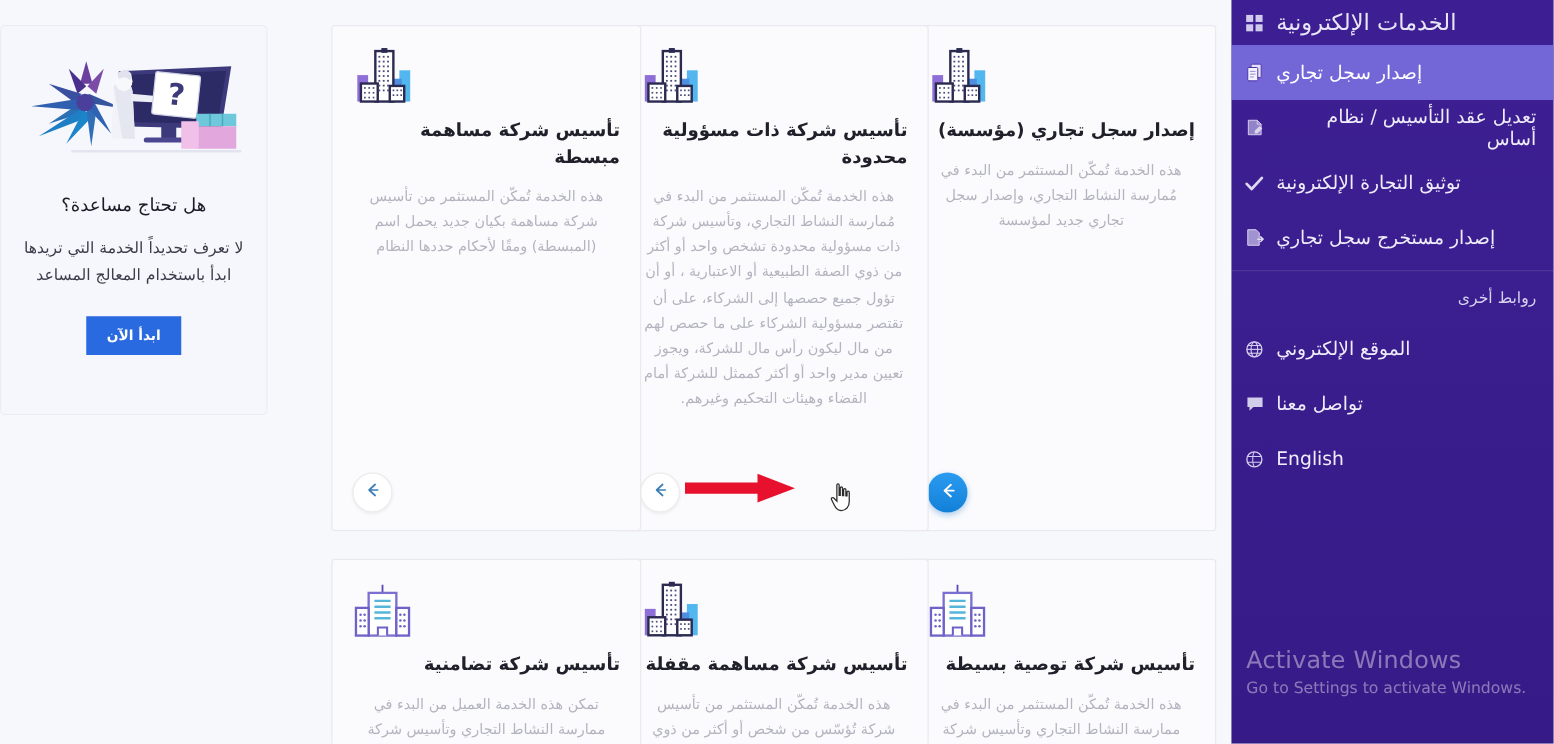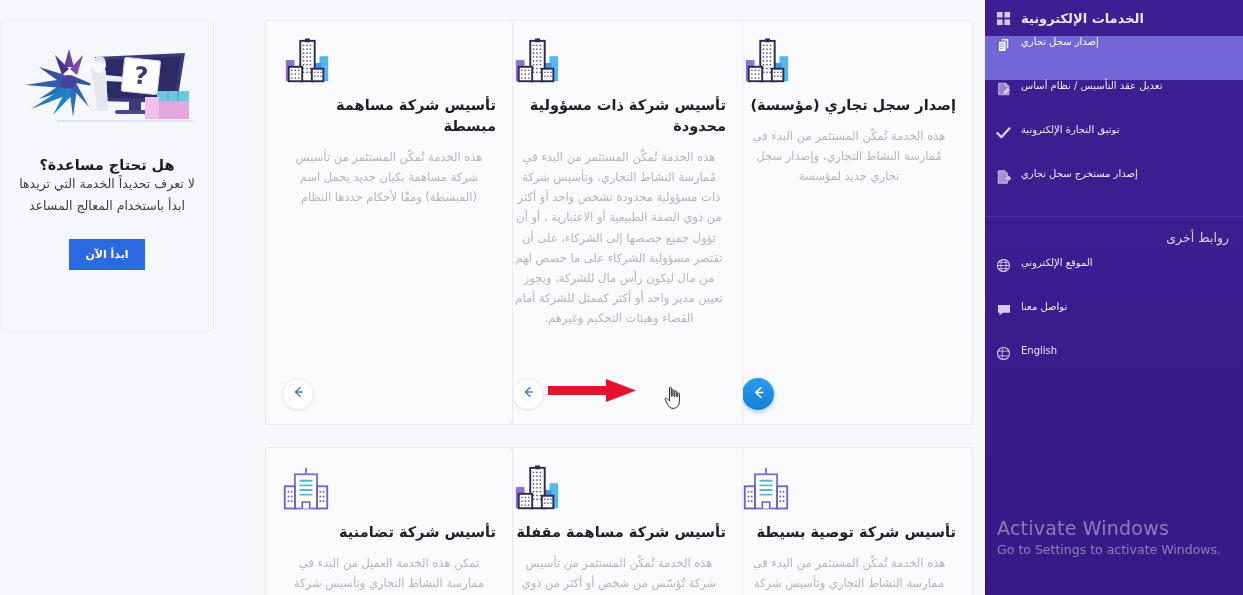--- a/index.html
+++ b/index.html
@@ -27,37 +27,36 @@
     position: relative;
     color: #ffffff;
     overflow: hidden;
   }
   .sb-top-item {
     height: 36px;
     display: flex;
     align-items: center;
     justify-content: flex-start;
     padding: 0 14px 0 10px;
-    font-size: 13px;
+    font-size: 18px;
     color: #e8e6f7;
     gap: 9px;
     flex-direction: row-reverse;
     justify-content: flex-start;
-    font-weight: bold;
   }
   .sb-top-item .lbl { white-space: nowrap; }
   .sb-item {
     height: 44px;
     display: flex;
     flex-direction: row-reverse;
-    align-items: flex-start;
+    align-items: center;
     justify-content: flex-start;
     padding: 0 14px 0 10px;
     gap: 9px;
-    font-size: 10px;
+    font-size: 15px;
     color: #efedfa;
     cursor: pointer;
   }
   .sb-item.active {
     background: #7367d8;
     color: #ffffff;
   }
   .sb-item .ic, .sb-top-item .ic {
     width: 17px; height: 17px;
     display: inline-flex;
@@ -195,23 +194,23 @@
     border-radius: 4px;
     padding: 18px 16px 20px 16px;
     display: flex;
     flex-direction: column;
     align-items: center;
     order: 2;
   }
   .help-panel .illus { width: 180px; height: 92px; margin-bottom: 26px; }
   .help-panel h2 {
     font-size: 14.5px;
-    font-weight: bold;
+    font-weight: normal;
     color: #1b1b26;
-    margin-bottom: 0;
+    margin-bottom: 14px;
     text-align: center;
   }
   .help-panel .desc {
     font-size: 12.5px;
     color: #3c3c4a;
     line-height: 1.75;
     text-align: center;
     margin-bottom: 22px;
   }
   .help-panel .start-btn {

